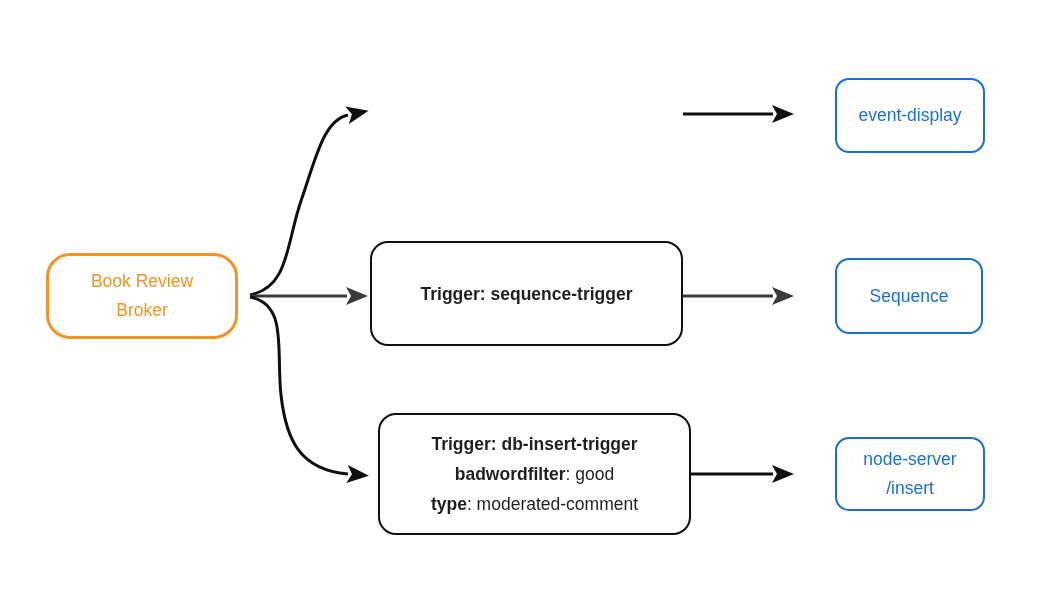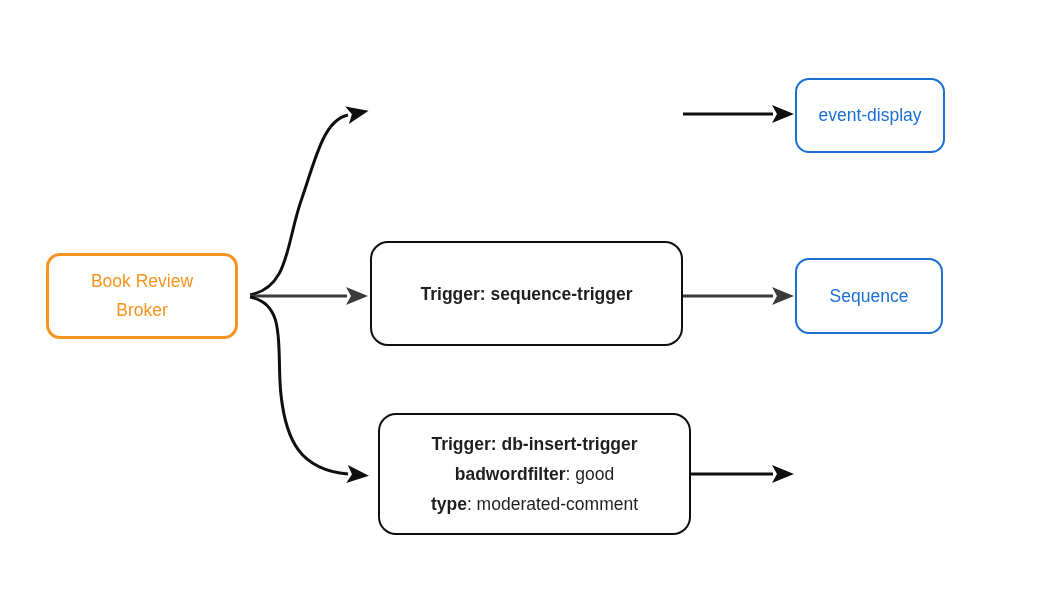--- a/index.html
+++ b/index.html
@@ -28,36 +28,36 @@
   .node{
     position:absolute;
     background:var(--canvas-bg);
     display:flex;flex-direction:column;
     justify-content:center;align-items:center;
     text-align:center;
     box-sizing:border-box;
   }
   .node.broker{
     border:3px solid var(--broker-color);
-    border-radius:14px;
+    border-radius:24px;
     color:var(--broker-color);
     font-size:17.5px;line-height:29px;
   }
   .node.trigger{
     border:2.5px solid var(--trigger-border);
     border-radius:18px;
     color:var(--text-color);
     font-size:17.5px;line-height:30px;
   }
   .node.trigger b{font-weight:700;}
   .node.sink{
     border:2.5px solid var(--sink-color);
     border-radius:14px;
     color:var(--sink-color);
-    font-size:17.5px;line-height:29px;
+    font-size:17.5px;line-height:29px;margin-left:40px;
   }
 </style>
 </head>
 <body>
 
 <div class="canvas">
 
   <svg class="edges" viewBox="0 0 1043 613" xmlns="http://www.w3.org/2000/svg">
     <defs>
       <marker id="arrow-black" markerUnits="userSpaceOnUse" markerWidth="22" markerHeight="18" refX="1" refY="9" orient="auto">
@@ -92,14 +92,18 @@
   </div>
 
   <div class="node sink" style="left:795px;top:78px;width:150px;height:75px;">
     <span>event-display</span>
   </div>
 
   <div class="node sink" style="left:795px;top:258px;width:148px;height:76px;">
     <span>Sequence</span>
   </div>
 
+  <div class="node sink" style="left:795px;top:437px;width:150px;height:74px;">
+    <span>node-server</span>
+    <span>/insert</span>
+  </div>
 
 </div>
 
 </body></html>

